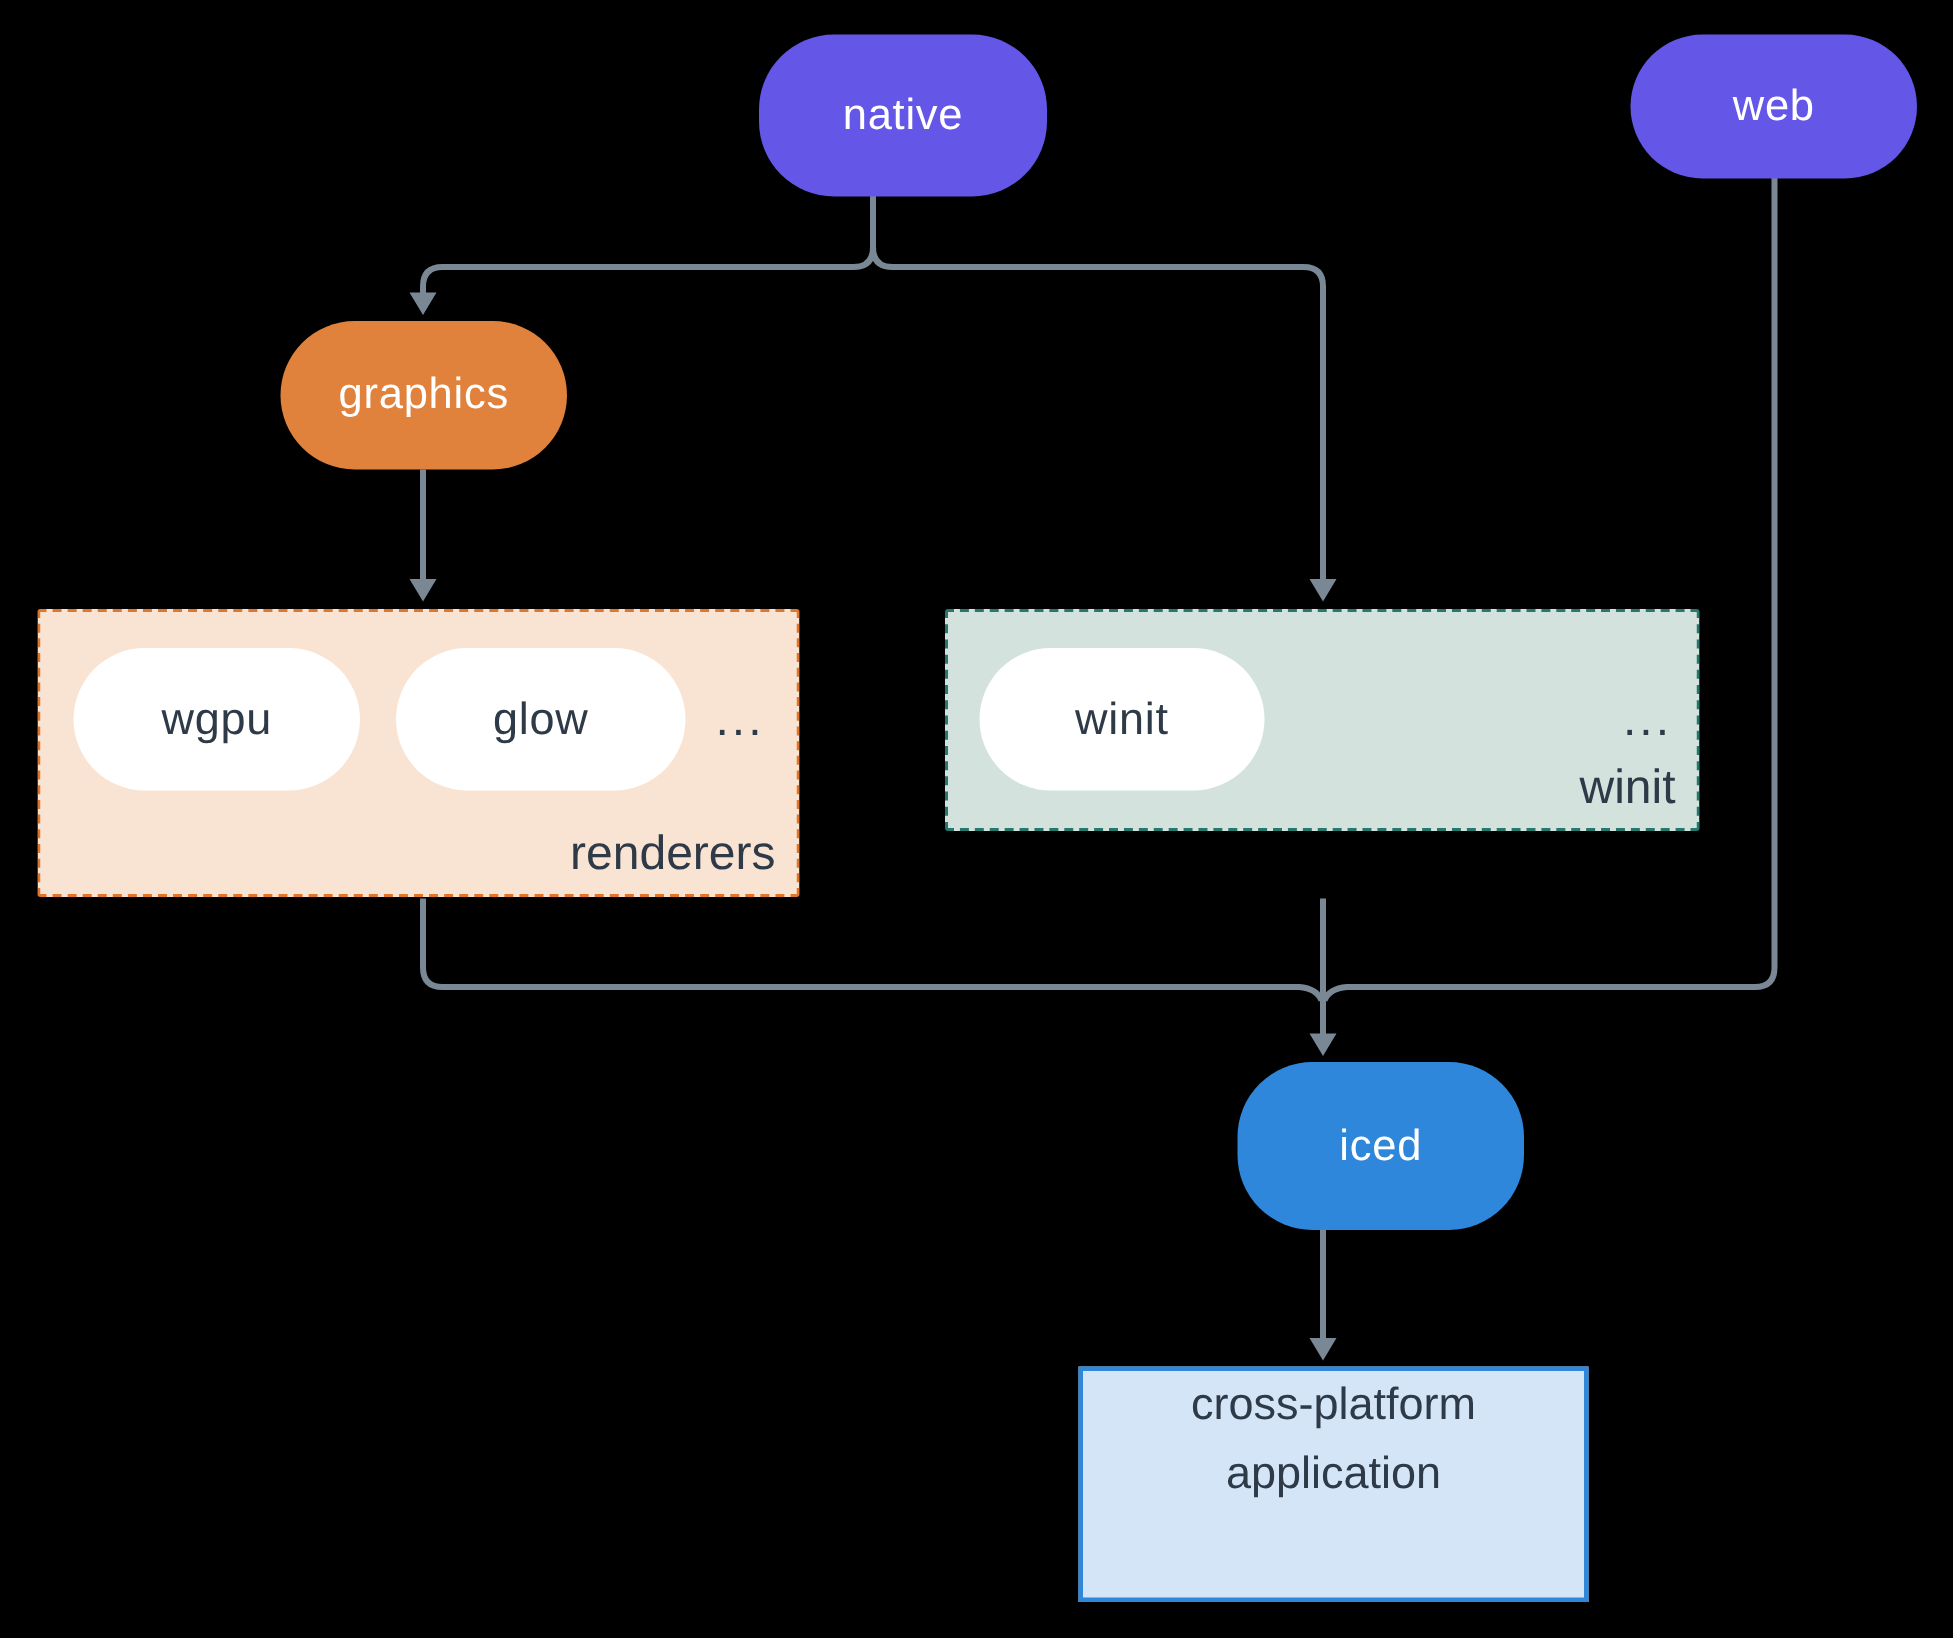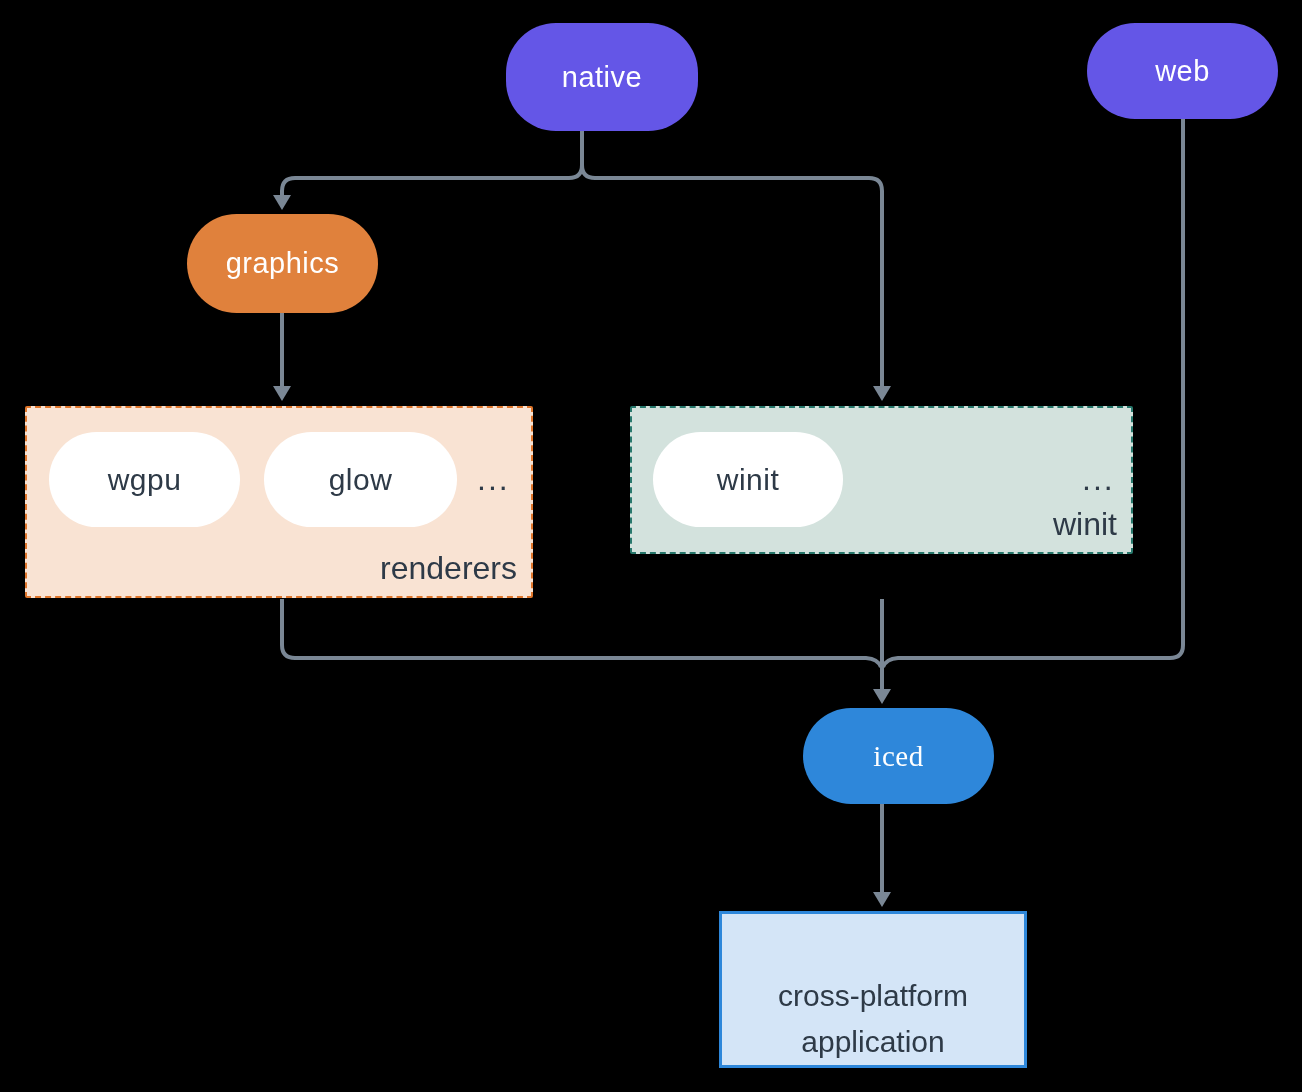--- a/index.html
+++ b/index.html
@@ -44,21 +44,21 @@
   .pill.graphics { background: var(--graphics-pill, #E0813C); }
   .pill.iced     { background: var(--iced-pill, #2E87DA); }
   .pill.white {
     background: var(--node-pill-bg, #fff);
     color: var(--node-text-dark, #2E3A47);
     font-size: 30px;
   }
   #node-native { left: 506px; top: 23px;  width: 192px; height: 108px; }
   #node-web    { left: 1087px; top: 23px; width: 191px; height: 96px; }
   #node-graphics { left: 187px; top: 214px; width: 191px; height: 99px; }
-  #node-iced   { left: 803px; top: 708px; width: 191px; height: 96px; font-family: Liberation Serif, serif; }
+  #node-iced   { left: 825px; top: 708px; width: 191px; height: 112px; }
 
   .group-box {
     position: absolute;
     border: 2px dashed;
     border-radius: 2px;
     box-sizing: border-box;
   }
   #group-renderers {
     left: 25px; top: 406px; width: 508px; height: 192px;
     background: var(--renderers-bg, #F9E3D3);
@@ -88,26 +88,26 @@
   .group-label {
     position: absolute;
     right: 14px;
     bottom: 9px;
     font-size: 32px;
     color: var(--node-text-dark, #2E3A47);
   }
   .app-box {
     position: absolute;
     left: 719px; top: 911px;
-    width: 308px; height: 157px;
+    width: 340px; height: 157px;
     box-sizing: border-box;
     background: var(--app-bg, #D4E5F7);
     border: 3px solid var(--app-border, #2E87DA);
     display: flex;
-    align-items: flex-end;
+    align-items: flex-start;
     justify-content: center;
     text-align: center;
     font-size: 30px;
     line-height: 1.53;
     color: var(--node-text-dark, #2E3A47);
     padding: 0 12px;
   }
 </style>
 </head>
 <body>

